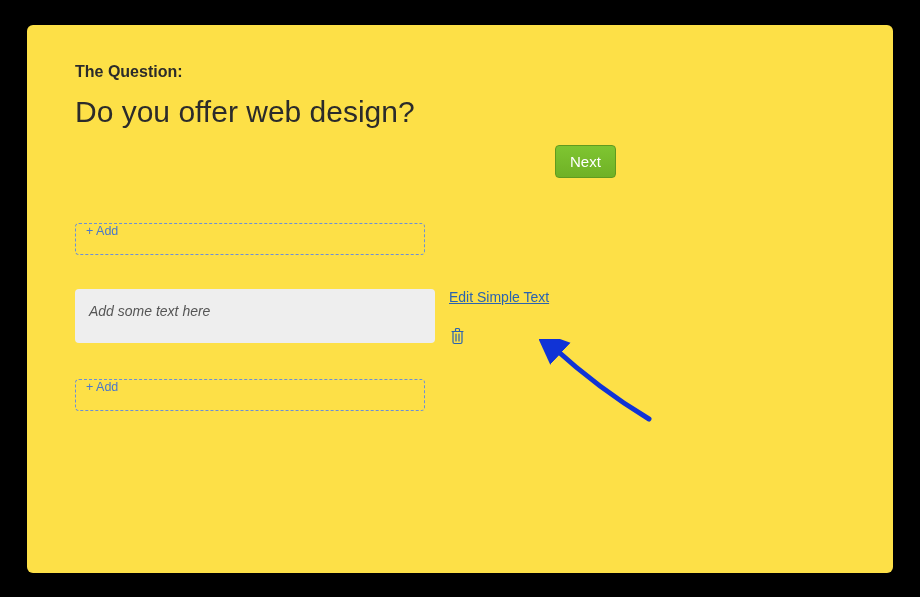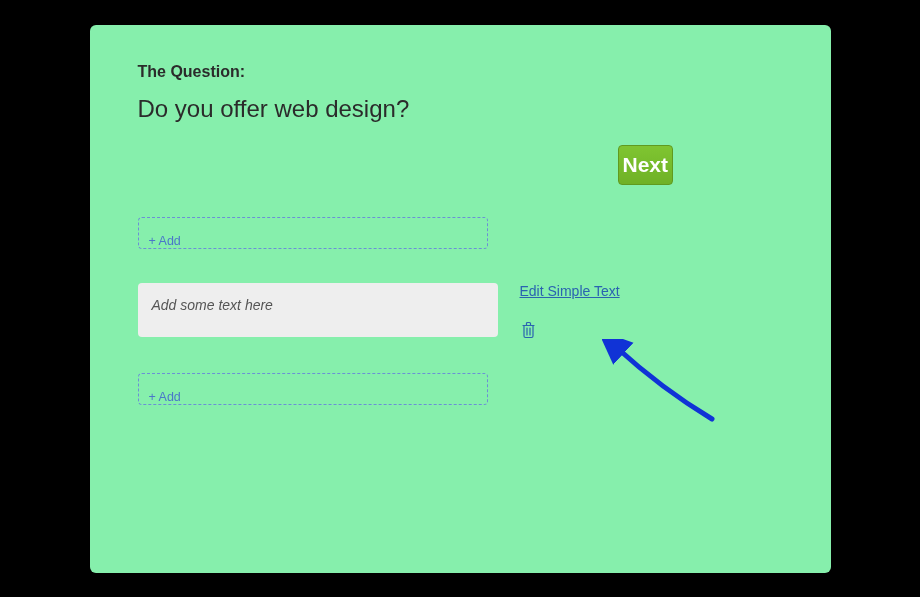--- a/index.html
+++ b/index.html
@@ -6,65 +6,65 @@
     body {
       background: #000;
       width: 920px;
       height: 597px;
       font-family: -apple-system, BlinkMacSystemFont, "Segoe UI", Helvetica, Arial, sans-serif;
       display: flex;
       align-items: center;
       justify-content: center;
     }
     .card {
-      width: 741px;
+      width: 866px;
       height: 548px;
-      background: #86efac;
+      background: #fde047;
       border-radius: 6px;
       box-shadow: 0 8px 24px rgba(0,0,0,0.6), 0 2px 6px rgba(0,0,0,0.4);
       padding: 38px 48px 38px 48px;
       position: relative;
       color: #333;
     }
     .section-label {
       font-weight: 700;
       font-size: 16px;
       color: #2b2b2b;
       margin-bottom: 14px;
     }
     .question-text {
-      font-size: 24px;
+      font-size: 30px;
       color: #2b2b2b;
       font-weight: 400;
       margin-bottom: 16px;
     }
     .btn-next {
       position: absolute;
       left: 528px;
       top: 120px;
       background: #76b82a;
       background: linear-gradient(#7fc531, #6fb126);
       color: #fff;
       border: 1px solid #609a1f;
       border-radius: 4px;
-      padding: 7px 4px;
-      font-size: 21px;
-      font-weight: 700;
+      padding: 7px 14px;
+      font-size: 15px;
+      font-weight: 400;
       cursor: pointer;
     }
     .answer-block {
       margin-top: 94px;
     }
     .add-slot {
       width: 350px;
       height: 32px;
       border: 1px dashed #6b8fd6;
       border-radius: 4px;
       display: flex;
-      align-items: flex-end;
+      align-items: flex-start;
       padding: 0 10px;
       color: #4a77c9;
       font-size: 12.5px;
       cursor: pointer;
       background: transparent;
     }
     .text-block-row {
       display: flex;
       align-items: flex-start;
       margin-top: 34px;
@@ -75,21 +75,21 @@
       min-height: 54px;
       background: #eeeeee;
       border-radius: 4px;
       padding: 14px 14px;
       font-size: 14px;
       color: #555;
       cursor: text;
       font-style: italic;
     }
     .block-actions {
-      margin-left: 22px;
+      margin-left: 14px;
       display: flex;
       flex-direction: column;
       align-items: flex-start;
       gap: 22px;
     }
     .link {
       color: #2a63b0;
       text-decoration: underline;
       font-size: 14px;
       cursor: pointer;

